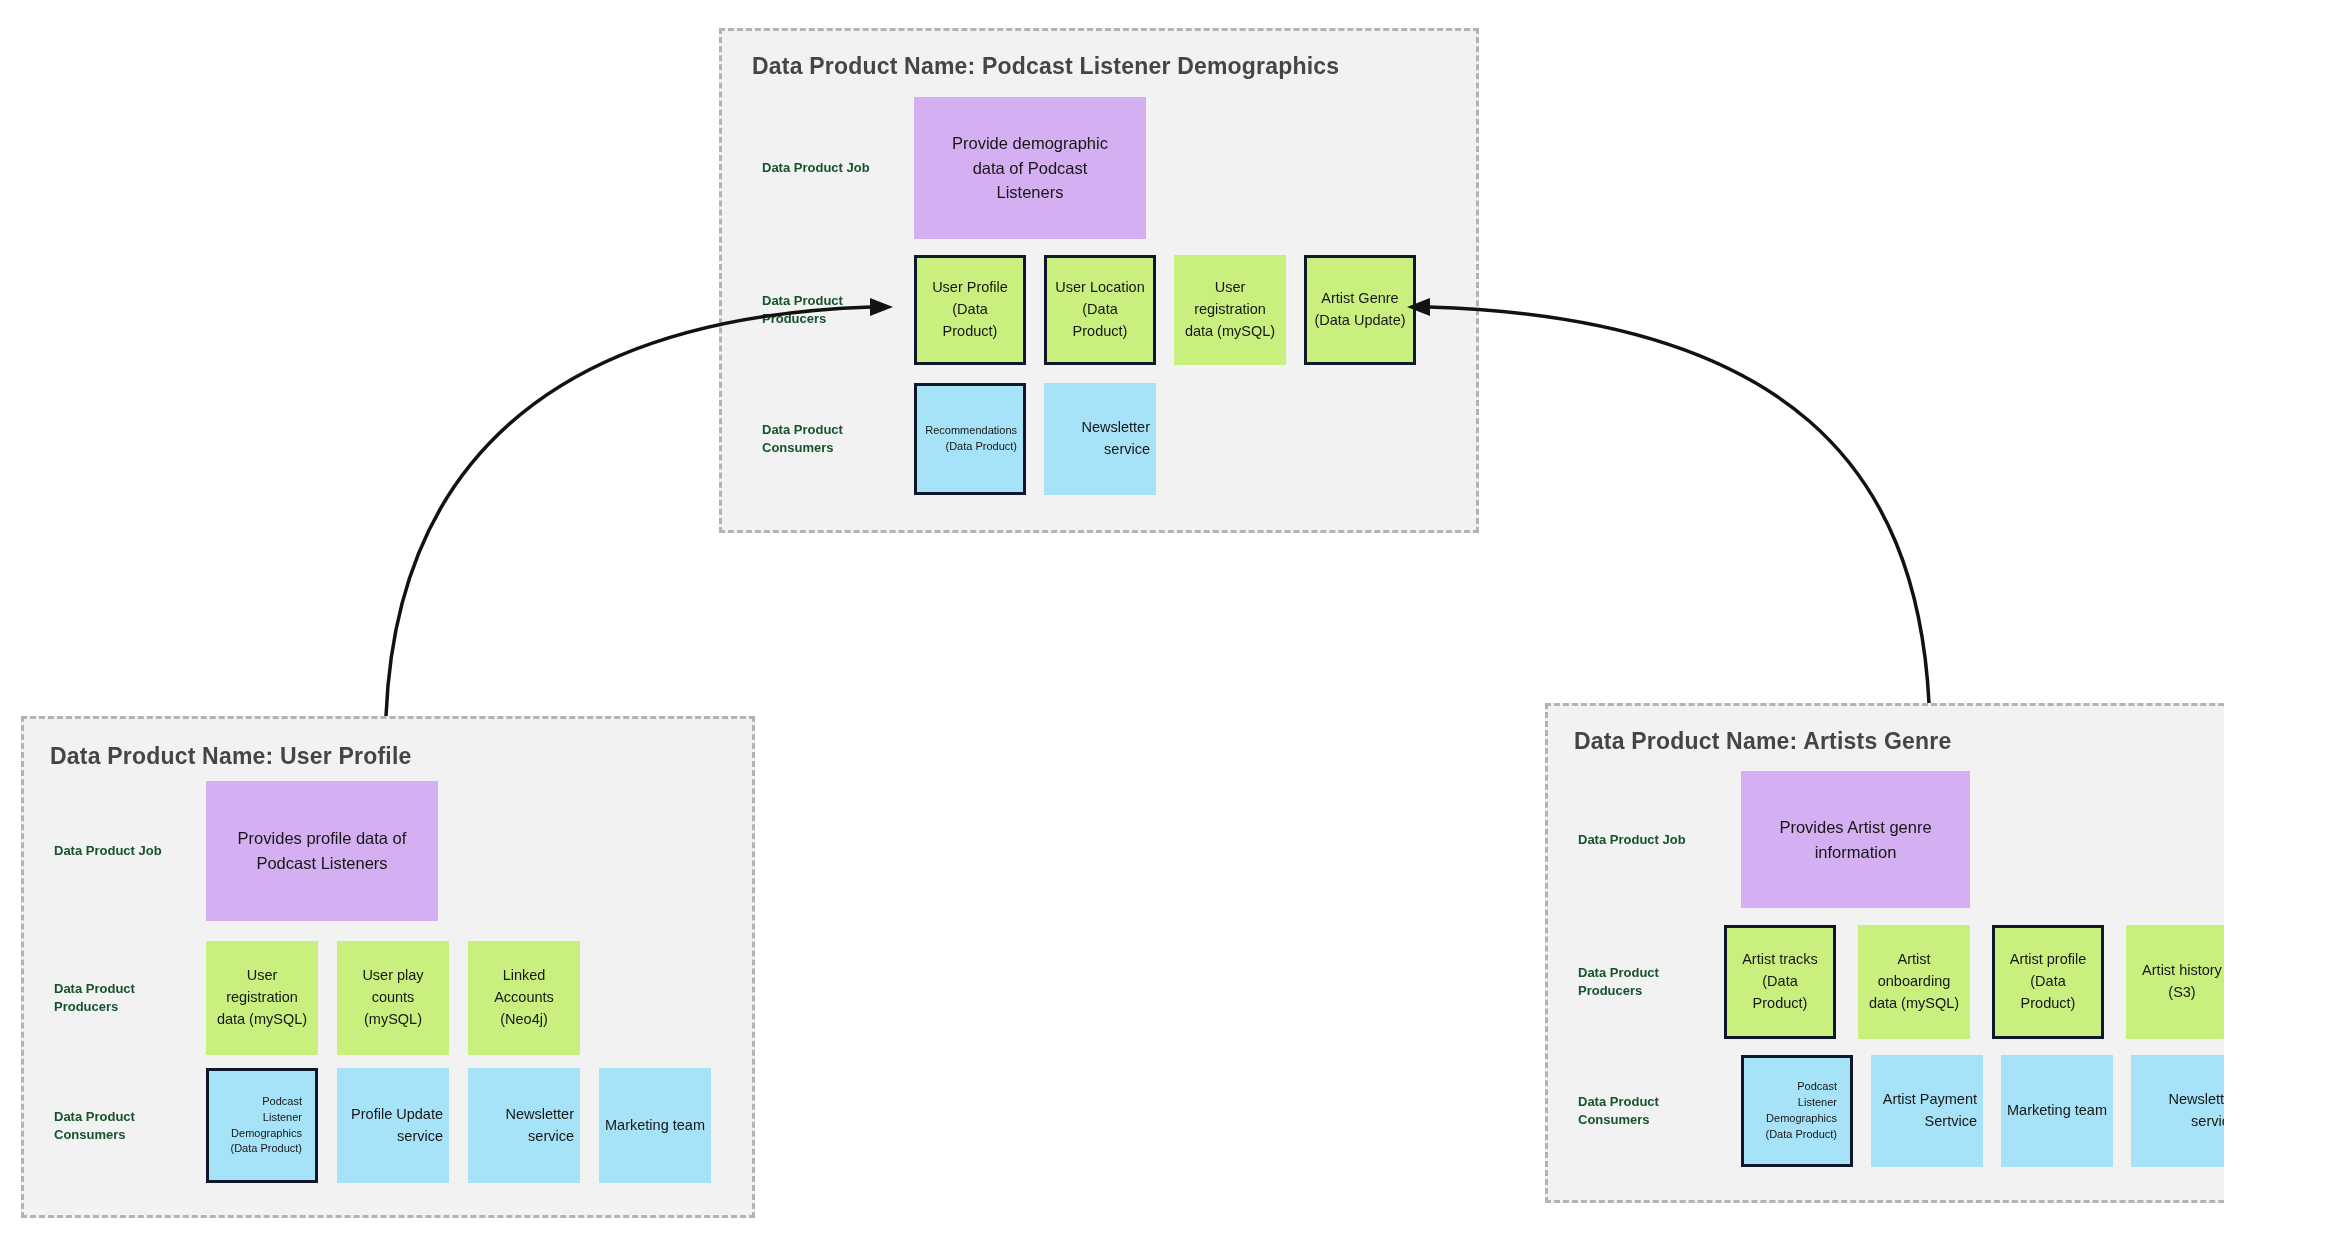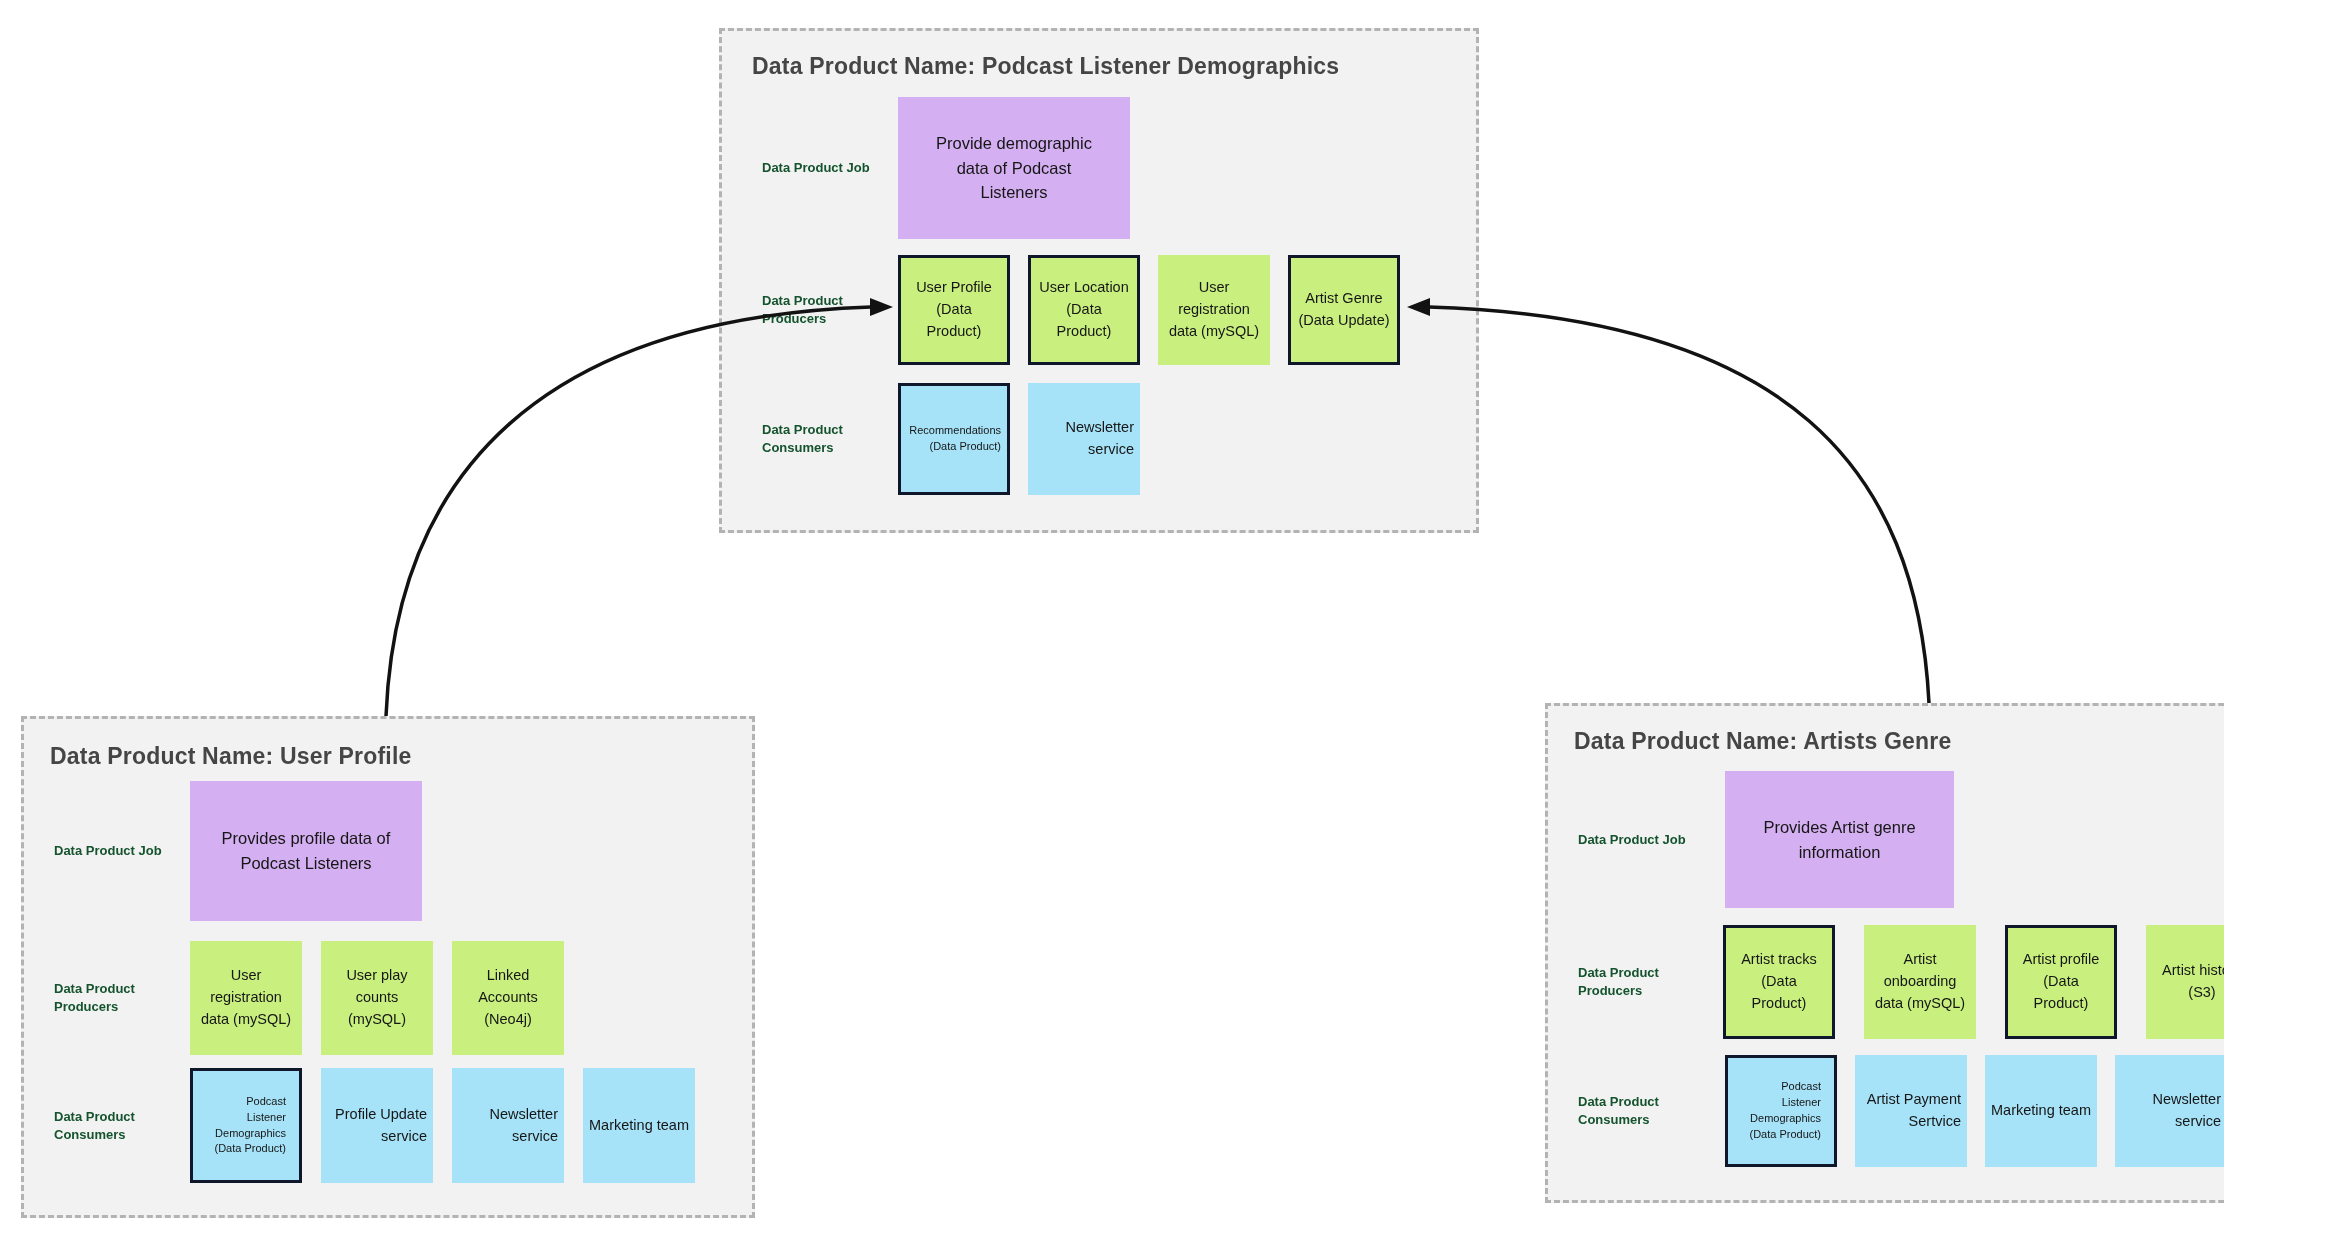--- a/index.html
+++ b/index.html
@@ -11,21 +11,21 @@
     position:absolute;background:#f2f2f2;border:3px dashed #b3b3b3;box-sizing:border-box;z-index:1;
   }
   .panel-title{
     position:absolute;font-size:23px;font-weight:bold;color:#454545;white-space:nowrap;letter-spacing:.2px;
   }
   .prow{position:absolute;left:0;width:100%;}
   .row-label{
     position:absolute;top:0;height:100%;width:110px;display:flex;flex-direction:column;justify-content:center;
     font-weight:bold;font-size:13px;line-height:1.37;color:#14532d;
   }
-  .cards{position:absolute;top:0;height:100%;display:flex;}
+  .cards{position:absolute;top:0;height:100%;display:flex;margin-left:16px;}
   .card{
     height:100%;box-sizing:border-box;display:flex;align-items:center;justify-content:center;
     text-align:center;width:112px;padding:4px 6px;font-size:14.5px;line-height:1.5;color:#161616;
     flex:none;
   }
   .card.job{width:232px;font-size:16.5px;background:#d4aff1;}
   .card.job .txt{max-width:185px;}
   .card.producer{background:#c9f07f;}
   .card.consumer{background:#a7e3f8;text-align:right;}
   .card.bordered{border:3px solid #0f172a;}
@@ -136,21 +136,21 @@
       <div class="row-label" style="left:30px">Data Product Job</div>
       <div class="cards" style="left:177px;gap:18px">
         <div class="card job" style="width:229px">
           <span class="txt">Provides Artist genre information</span>
         </div>
       </div>
     </div>
 
     <div class="prow" style="top:219px;height:114px">
       <div class="row-label" style="left:30px">Data Product Producers</div>
-      <div class="cards" style="left:175px;gap:29px">
+      <div class="cards" style="left:160px;gap:22px">
         <div class="card producer bordered">
           <span class="txt">Artist tracks (Data Product)</span>
         </div>
         <div class="card producer">
           <span class="txt">Artist onboarding data (mySQL)</span>
         </div>
         <div class="card producer bordered">
           <span class="txt">Artist profile (Data Product)</span>
         </div>
         <div class="card producer">

